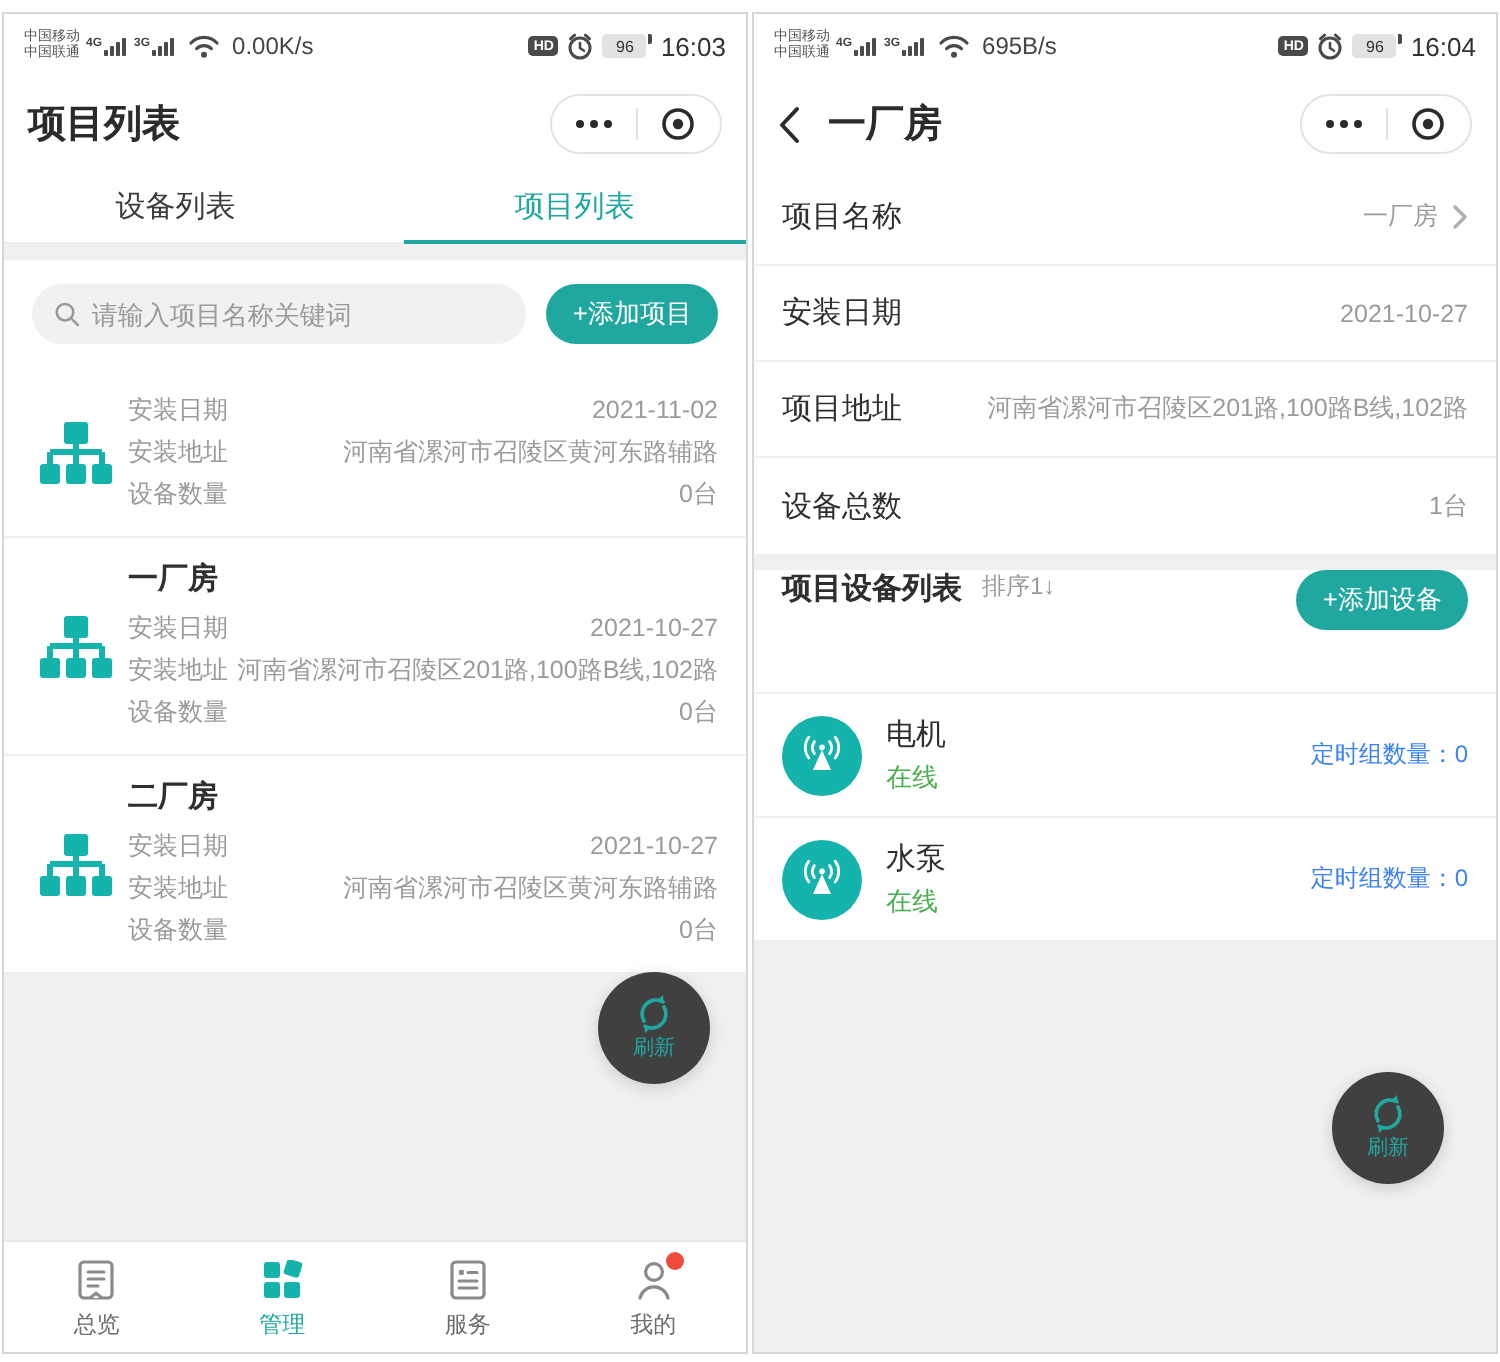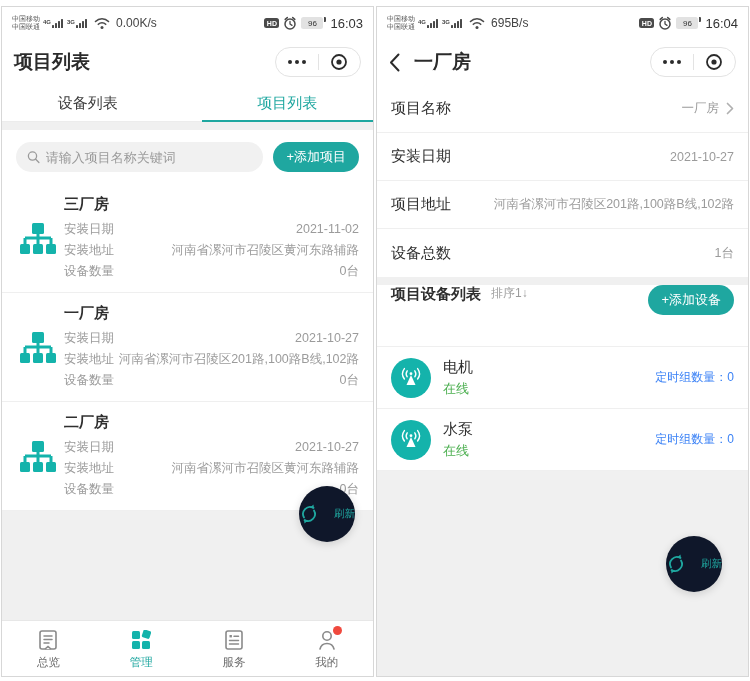--- a/index.html
+++ b/index.html
@@ -51,21 +51,21 @@
   .proj { display:flex; padding:11px 14px 10px 10px; border-bottom:1px solid #efefef; background:#fff; cursor:pointer; flex-shrink:0; }
   .proj-icon { width:52px; display:flex; align-items:center; justify-content:center; flex-shrink:0; }
   .proj-body { flex:1; min-width:0; }
   .proj-name { font-size:15px; color:#2f2f2f; font-weight:bold; margin-bottom:5px; }
   .kv { display:flex; justify-content:space-between; font-size:12.5px; color:#9b9b9b; line-height:21px; }
   .kv .v { text-align:right; white-space:nowrap; }
 
   .grayfill { flex:1; background:#f0f0f0; }
 
   
-  .fab { position:absolute; width:56px; height:56px; border-radius:50%; background:#0f172a; box-shadow:0 2px 8px rgba(0,0,0,0.15); display:flex; flex-direction:row; align-items:center; justify-content:space-between; cursor:pointer; }
+  .fab { position:absolute; width:56px; height:56px; border-radius:50%; background:#404040; box-shadow:0 2px 8px rgba(0,0,0,0.15); display:flex; flex-direction:column; align-items:center; justify-content:center; cursor:pointer; }
   .fab-label { font-size:10.5px; color:#1fa7a0; margin-top:0px; }
   .fab-left { right:18px; bottom:134px; }
   .fab-right { right:26px; bottom:84px; }
 
   
   .bottomnav { height:56px; border-top:1px solid #e7e7e7; display:flex; background:#fff; flex-shrink:0; }
   .bn-item { flex:1; display:flex; flex-direction:column; align-items:center; justify-content:center; gap:3px; cursor:pointer; }
   .bn-label { font-size:11.5px; color:#6d6d6d; }
   .bn-item.active .bn-label { color:#1fa7a0; }
   .bn-icon { position:relative; height:24px; display:flex; align-items:center; justify-content:center; }
@@ -234,21 +234,20 @@
       <button class="pillbtn">+添加项目</button>
     </div>
 
     <div class="proj">
       <div class="proj-icon">
           <svg width="36" height="31" viewBox="0 0 36 31">
             <use href="#sitemap"></use>
           </svg>
         </div>
       <div class="proj-body">
-        <div class="proj-name">三厂房</div>
         <div class="kv">
             <span>安装日期</span>
             <span class="v">2021-11-02</span>
           </div>
         <div class="kv">
             <span>安装地址</span>
             <span class="v">河南省漯河市召陵区黄河东路辅路</span>
           </div>
         <div class="kv">
             <span>设备数量</span>

